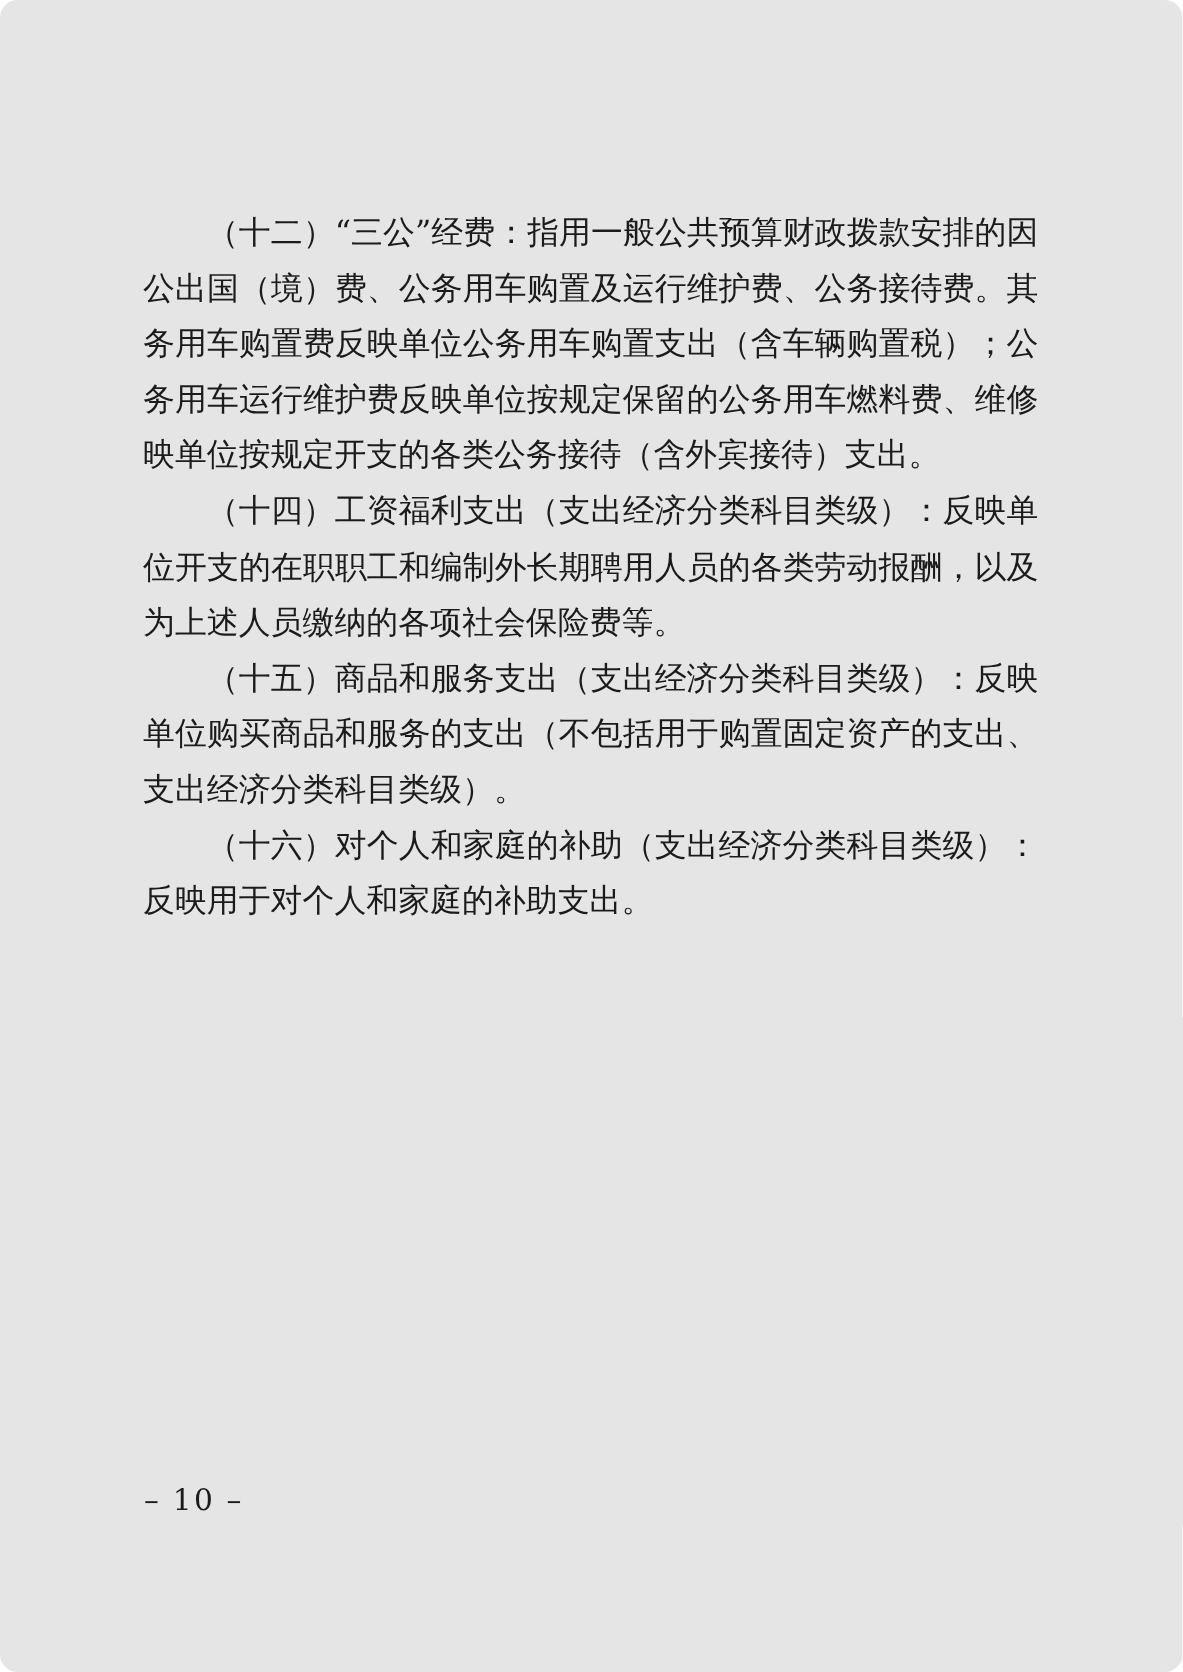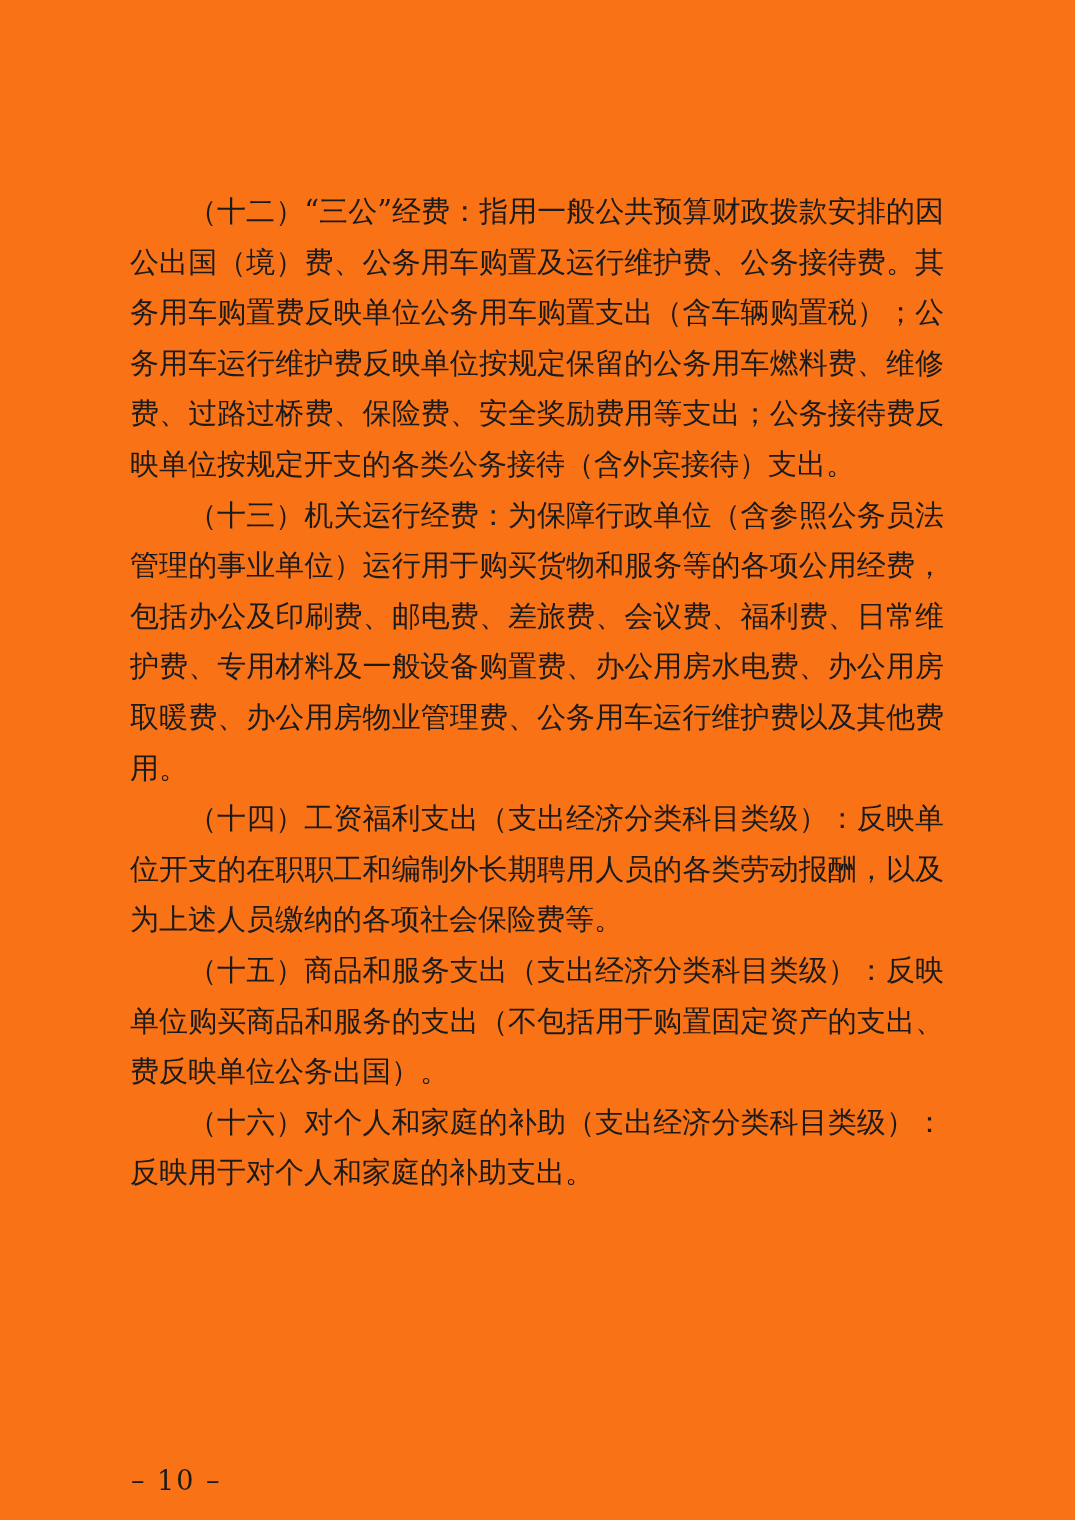--- a/index.html
+++ b/index.html
@@ -10,22 +10,23 @@
   body {
     width: 1075px;
     height: 1520px;
     position: relative;
     font-family: "DejaVu Serif", "Liberation Serif", serif;
     color: #1b1b1b;
   }
   .page {
     position: absolute;
     inset: 0;
-    background: #f97316;
+    background: #e5e5e5;
     overflow: hidden;
+    border-radius: 16px;
   }
   .content {
     position: absolute;
     left: 130px;
     top: 186px;
     width: 814px;
   }
   .line {
     font-size: 29px;
     line-height: 50.6px;
@@ -39,57 +40,48 @@
   .line.first {
     text-indent: 58px;
   }
   .line.last {
     text-align: right;
     text-align-last: left;
   }
   .pagenum {
     position: absolute;
     left: 131px;
-    top: 1464px;
+    top: 1348px;
     font-size: 27px;
     line-height: 34px;
     color: #1b1b1b;
     letter-spacing: 2px;
   }
 </style>
 </head>
 <body>
 
 <main class="page">
   <section class="content" id="content">
       <div>
         <div class="line first">（十二）“三公”经费：指用一般公共预算财政拨款安排的因</div>
         <div class="line">公出国（境）费、公务用车购置及运行维护费、公务接待费。其</div>
         <div class="line">务用车购置费反映单位公务用车购置支出（含车辆购置税）；公</div>
         <div class="line">务用车运行维护费反映单位按规定保留的公务用车燃料费、维修</div>
-        <div class="line">费、过路过桥费、保险费、安全奖励费用等支出；公务接待费反</div>
         <div class="line last">映单位按规定开支的各类公务接待（含外宾接待）支出。</div>
-      </div>
-      <div>
-        <div class="line first">（十三）机关运行经费：为保障行政单位（含参照公务员法</div>
-        <div class="line">管理的事业单位）运行用于购买货物和服务等的各项公用经费，</div>
-        <div class="line">包括办公及印刷费、邮电费、差旅费、会议费、福利费、日常维</div>
-        <div class="line">护费、专用材料及一般设备购置费、办公用房水电费、办公用房</div>
-        <div class="line">取暖费、办公用房物业管理费、公务用车运行维护费以及其他费</div>
-        <div class="line last">用。</div>
       </div>
       <div>
         <div class="line first">（十四）工资福利支出（支出经济分类科目类级）：反映单</div>
         <div class="line">位开支的在职职工和编制外长期聘用人员的各类劳动报酬，以及</div>
         <div class="line last">为上述人员缴纳的各项社会保险费等。</div>
       </div>
       <div>
         <div class="line first">（十五）商品和服务支出（支出经济分类科目类级）：反映</div>
         <div class="line">单位购买商品和服务的支出（不包括用于购置固定资产的支出、</div>
-        <div class="line last">费反映单位公务出国）。</div>
+        <div class="line last">支出经济分类科目类级）。</div>
       </div>
       <div>
         <div class="line first">（十六）对个人和家庭的补助（支出经济分类科目类级）：</div>
         <div class="line last">反映用于对个人和家庭的补助支出。</div>
       </div>
     </section>
   <footer class="pagenum">– 10 –</footer>
 </main>
 
 </body></html>

